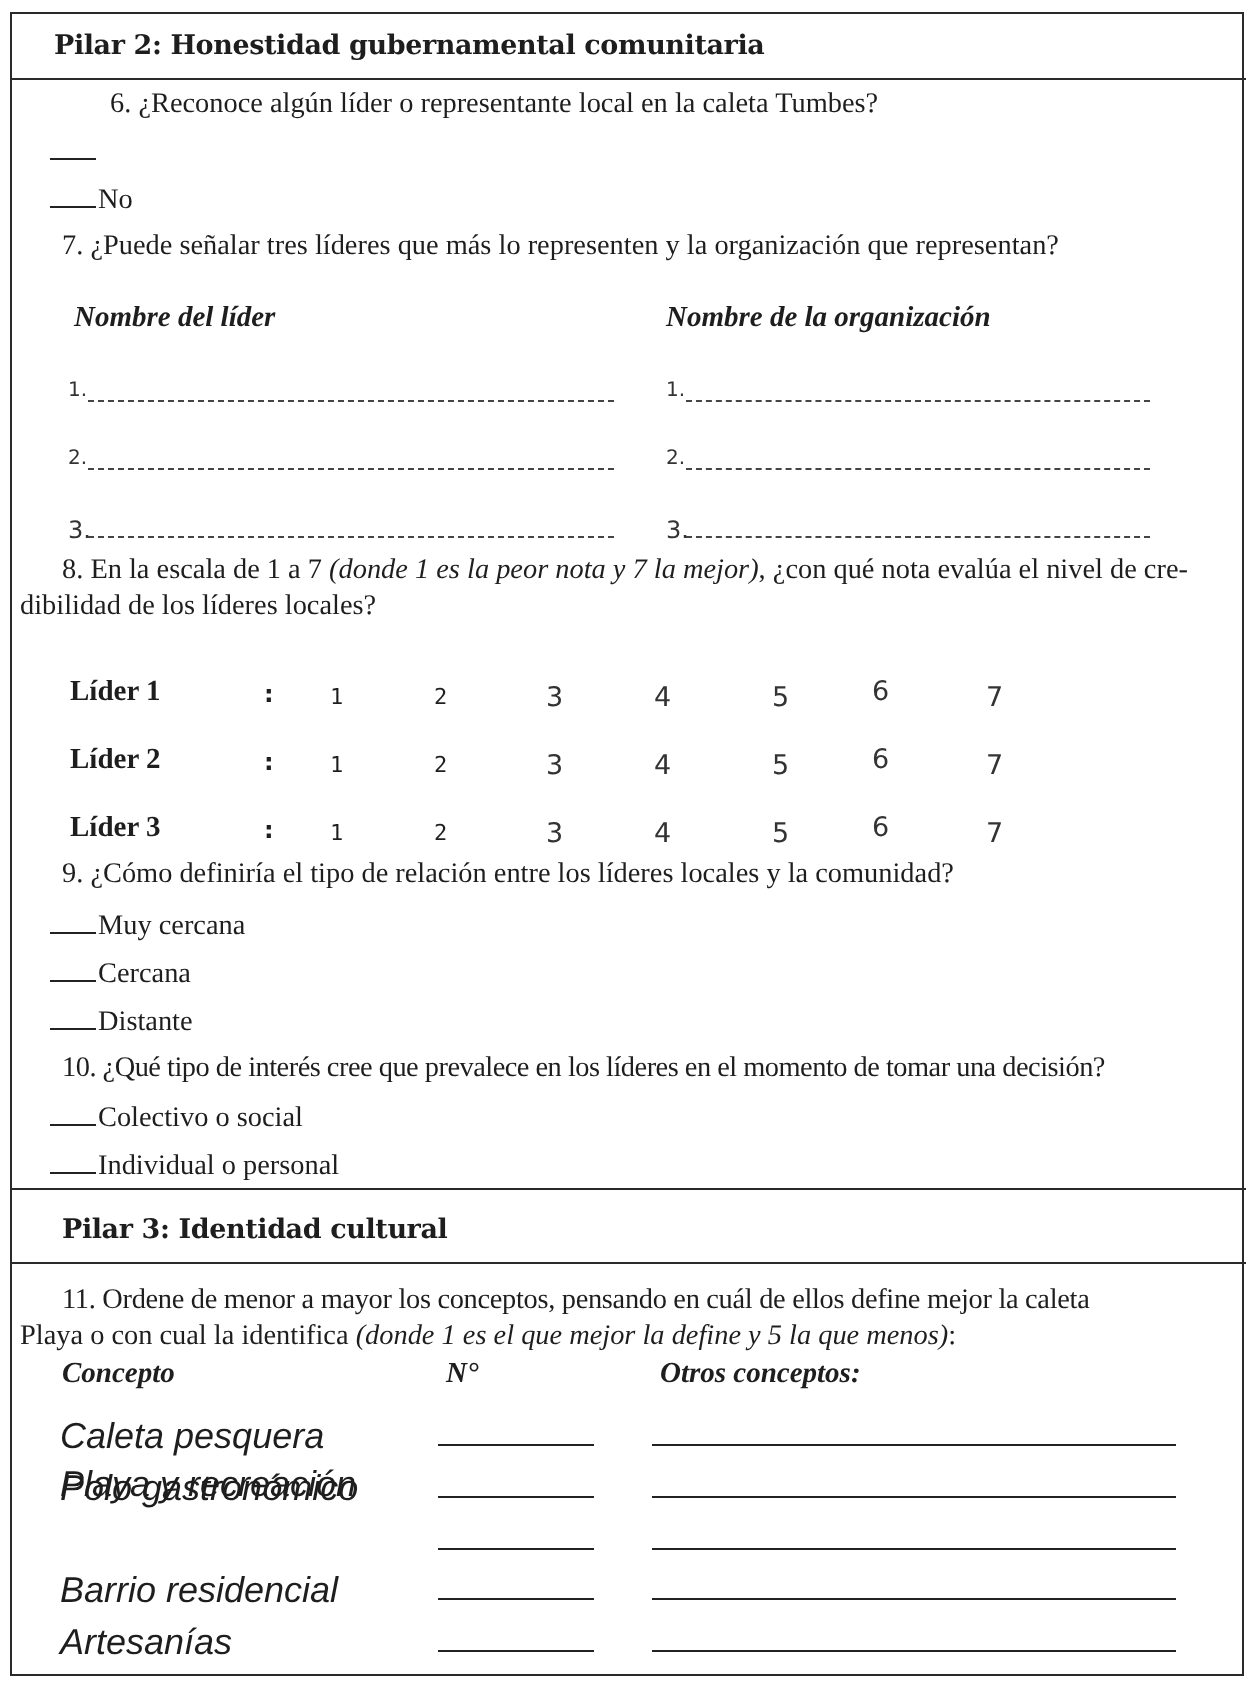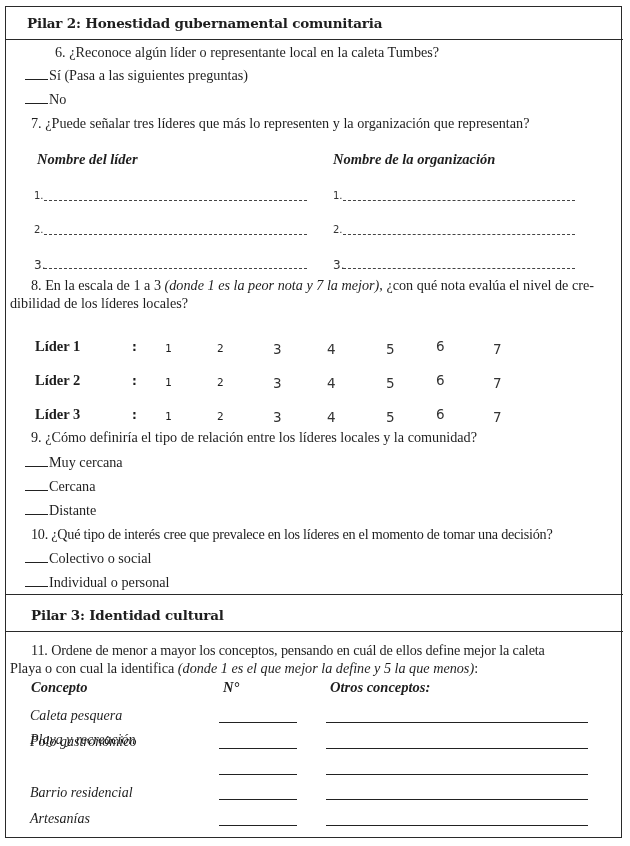--- a/index.html
+++ b/index.html
@@ -19,34 +19,34 @@
     .opt { font-family: "Liberation Serif", serif; font-size: 14.2px; }
     .blank { display: inline-block; width: 23px; border-bottom: 1px solid #222; height: 12px; vertical-align: baseline; margin-right: 1px; }
     .colhead { font-family: "Liberation Serif", serif; font-weight: bold; font-style: italic; font-size: 14.5px; }
     .lineno { font-family: "DejaVu Sans", sans-serif; font-size: 10px; color: #333; }
     .fillline { position: absolute; height: 0; border-top: 1px dashed #444; }
     .it { font-style: italic; }
     .lider { font-family: "Liberation Serif", serif; font-weight: bold; font-size: 14.5px; }
     .colon { font-family: "DejaVu Sans", sans-serif; font-size: 12px; font-weight: bold; }
     .num-sm { font-family: "DejaVu Sans Mono", monospace; font-size: 11px; }
     .num-lg { font-family: "DejaVu Sans", sans-serif; font-size: 13.5px; color: #333; }
-    .concept { font-family: Liberation Serif, serif; font-style: italic; font-size: 14px; }
+    .concept { font-family: Liberation Sans, sans-serif; font-style: italic; font-size: 18px; }
     .solidline { position: absolute; height: 0; border-top: 1.2px solid #222; }
   </style>
 </head>
 <body>
 
 <div class="box"></div>
 
 <div class="abs pilar" style="left:27px; top:15px;">Pilar 2: Honestidad gubernamental comunitaria</div>
 <div class="hline" style="top:39px;"></div>
 
 <div class="abs q" style="left:31px; top:44px;margin-left:24px;">6. ¿Reconoce algún líder o representante local en la caleta Tumbes?</div>
 <div class="abs opt" style="left:25px; top:67px;">
-  <span class="blank"></span><span>Sí (Pasa a las siguientes preguntas)</span>
+  <span class="blank"></span>
 </div>
 <div class="abs opt" style="left:25px; top:91px;">
   <span class="blank"></span><span>No</span>
 </div>
 
 <div class="abs q" style="left:31px; top:115px;">7. ¿Puede señalar tres líderes que más lo representen y la organización que representan?</div>
 <div class="abs colhead" style="left:37px; top:151px;">Nombre del líder</div>
 <div class="abs colhead" style="left:333px; top:151px;">Nombre de la organización</div>
 
 <div class="abs lineno" style="left:34px; top:190px;">1.</div>
@@ -58,21 +58,21 @@
 <div class="fillline" style="left:44px; top:234px; width:263px;"></div>
 <div class="abs lineno" style="left:333px; top:224px;">2.</div>
 <div class="fillline" style="left:343px; top:234px; width:232px;"></div>
 
 <div class="abs lineno" style="left:34px; top:258px; font-size:12px;">3.</div>
 <div class="fillline" style="left:44px; top:268px; width:263px;"></div>
 <div class="abs lineno" style="left:333px; top:258px; font-size:12px;">3.</div>
 <div class="fillline" style="left:343px; top:268px; width:232px;"></div>
 
 <div class="abs q" style="left:31px; top:277px;">
-  <span>8. En la escala de 1 a 3 </span><span class="it">(donde 1 es la peor nota y 7 la mejor)</span><span>, ¿con qué nota evalúa el nivel de cre-</span>
+  <span>8. En la escala de 1 a 7 </span><span class="it">(donde 1 es la peor nota y 7 la mejor)</span><span>, ¿con qué nota evalúa el nivel de cre-</span>
 </div>
 <div class="abs q" style="left:10px; top:295px;">dibilidad de los líderes locales?</div>
 
 <div class="abs lider" style="left:35px; top:338px;">Líder 1</div>
 <div class="abs colon" style="left:132px; top:340px;">:</div>
 <div class="abs num-sm" style="left:165px; top:342px;">1</div>
 <div class="abs num-sm" style="left:217px; top:342px;">2</div>
 <div class="abs num-lg" style="left:273px; top:341px;">3</div>
 <div class="abs num-lg" style="left:327px; top:341px;">4</div>
 <div class="abs num-lg" style="left:386px; top:341px;">5</div>

